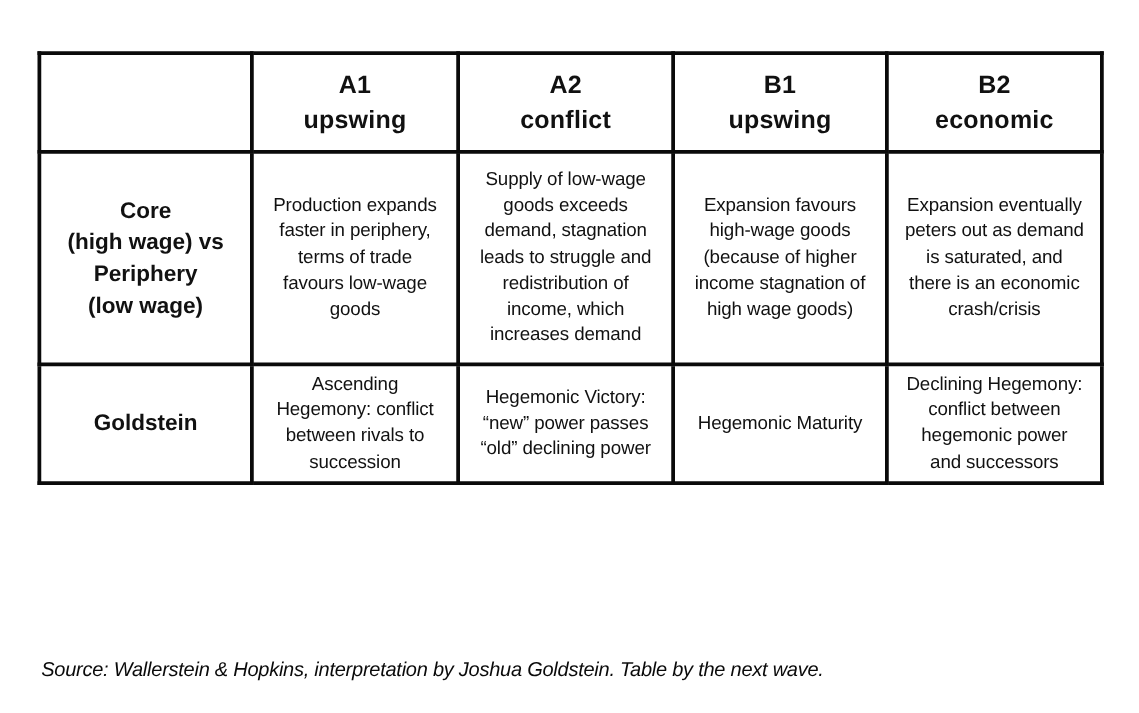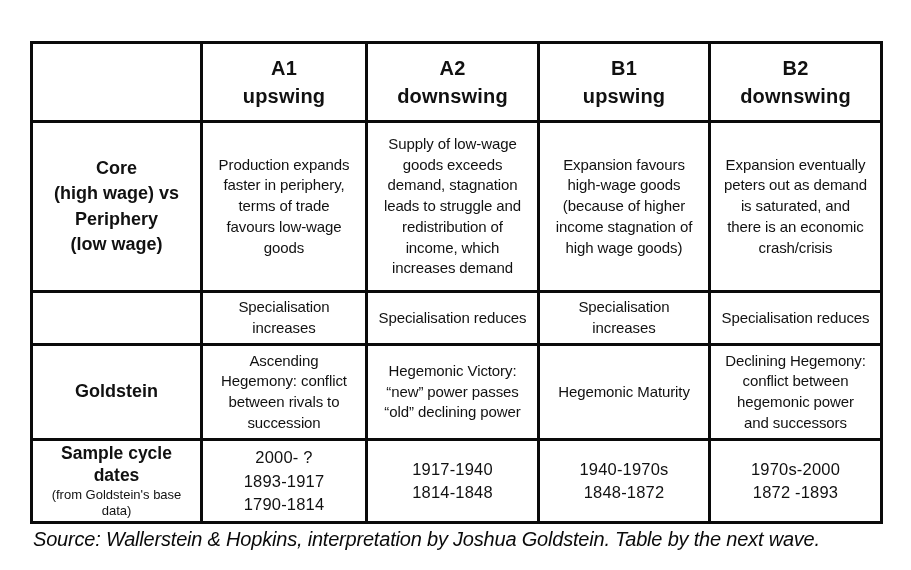--- a/index.html
+++ b/index.html
@@ -64,21 +64,21 @@
   }
   .dates-label-sub {
     font-weight: normal;
     font-size: 13px;
     line-height: 1.25;
     display: block;
   }
   .source-line {
     position: absolute;
     left: 33px; top: 528px;
-    font-size: 20px;
+    font-size: 16px;
     font-style: italic;
     letter-spacing: -0.2px;
     color: #0a0a0a;
   }
 </style>
 </head>
 <body>
 
 <div class="stage">
 
@@ -90,25 +90,25 @@
       <col style="width:171px">
       <col style="width:172px">
     </colgroup>
 
     <tbody>
         <tr class="h-header">
       <td class="ml col-head"></td>
       <td class="ml col-head">A1
 upswing</td>
       <td class="ml col-head">A2
-downswing</td>
+conflict</td>
       <td class="ml col-head">B1
 upswing</td>
       <td class="ml col-head">B2
-downswing</td>
+economic</td>
     </tr>
 
     <tr class="h-core">
       <td class="ml row-label">Core
 (high wage) vs
 Periphery
 (low wage)</td>
       <td class="ml body-text">Production expands
 faster in periphery,
 terms of trade
@@ -126,59 +126,35 @@
 (because of higher
 income stagnation of
 high wage goods)</td>
       <td class="ml body-text">Expansion eventually
 peters out as demand
 is saturated, and
 there is an economic
 crash/crisis</td>
     </tr>
 
-    <tr class="h-spec">
-      <td class="ml body-text"></td>
-      <td class="ml body-text">Specialisation
-increases</td>
-      <td class="ml body-text">Specialisation reduces</td>
-      <td class="ml body-text">Specialisation
-increases</td>
-      <td class="ml body-text">Specialisation reduces</td>
-    </tr>
 
     <tr class="h-heg">
       <td class="ml row-label">Goldstein</td>
       <td class="ml body-text">Ascending
 Hegemony: conflict
 between rivals to
 succession</td>
       <td class="ml body-text">Hegemonic Victory:
 “new” power passes
 “old” declining power</td>
       <td class="ml body-text">Hegemonic Maturity</td>
       <td class="ml body-text">Declining Hegemony:
 conflict between
 hegemonic power
 and successors</td>
     </tr>
 
-    <tr class="h-dates">
-      <td>
-        <span class="dates-label-main">Sample cycle dates</span>
-        <span class="dates-label-sub">(from Goldstein's base data)</span>
-      </td>
-      <td class="ml dates-text">2000- ?
-1893-1917
-1790-1814</td>
-      <td class="ml dates-text">1917-1940
-1814-1848</td>
-      <td class="ml dates-text">1940-1970s
-1848-1872</td>
-      <td class="ml dates-text">1970s-2000
-1872 -1893</td>
-    </tr>
   </tbody>
     </table>
 
   <div class="source-line">Source: Wallerstein &amp; Hopkins, interpretation by Joshua Goldstein. Table by the next wave.</div>
 
 </div>
 
 </body></html>

